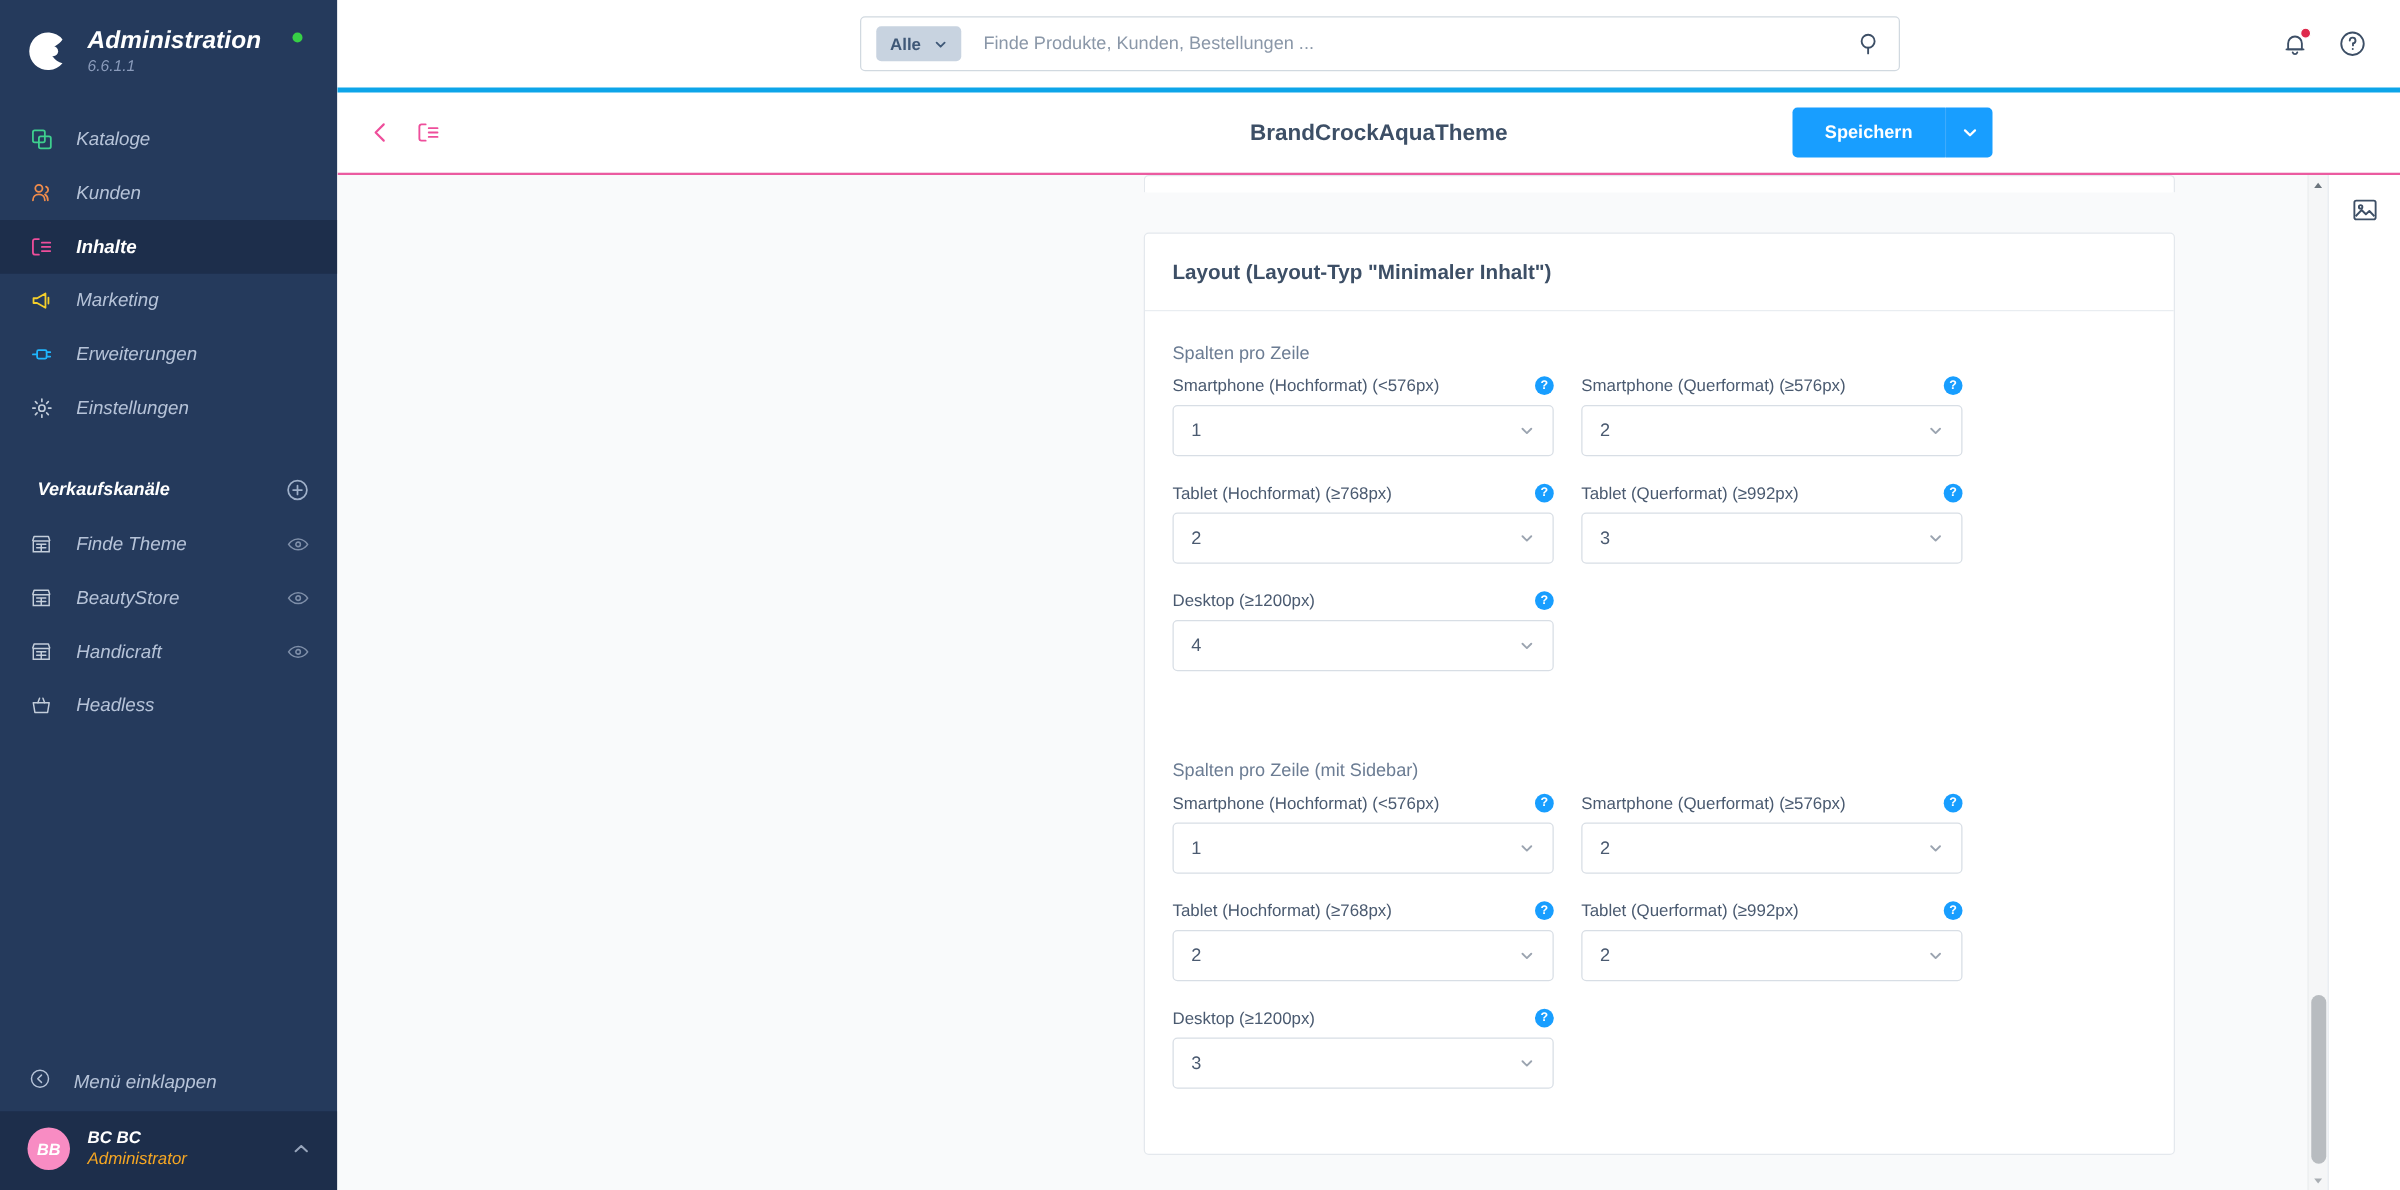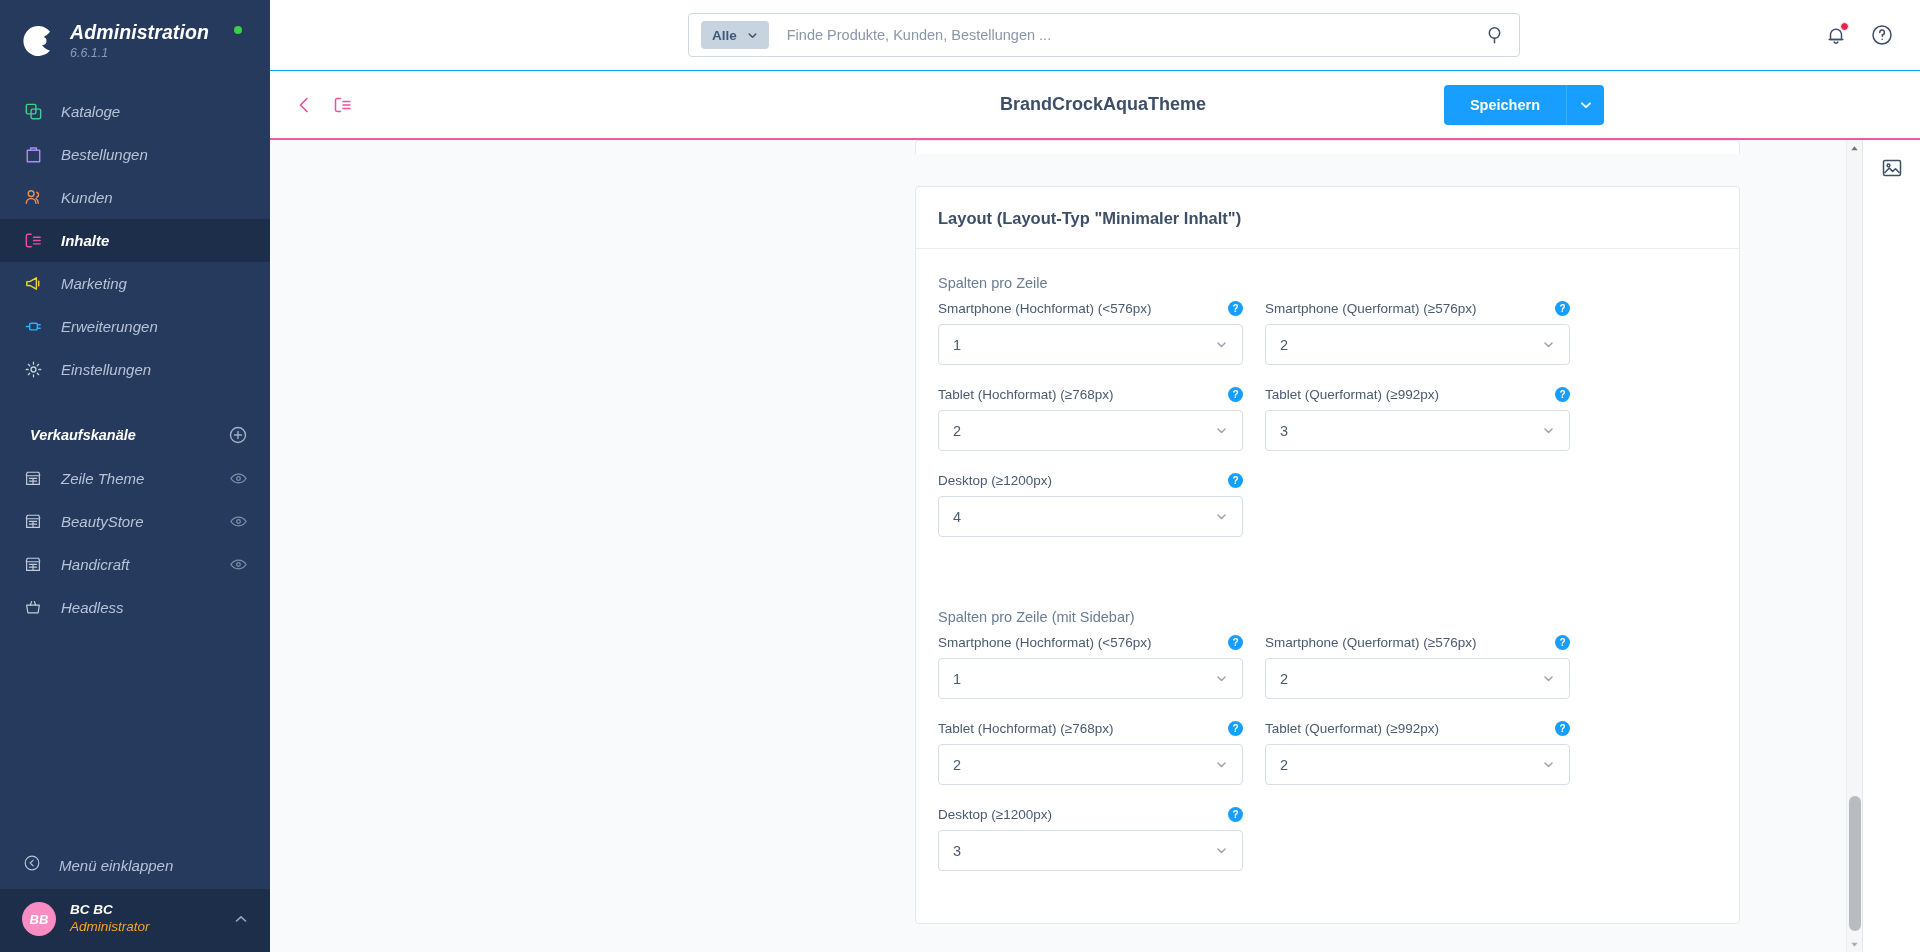--- a/index.html
+++ b/index.html
@@ -97,31 +97,31 @@
   .search-input::placeholder { color: #8a97a8; }
   .search-btn { width: 22px; height: 22px; cursor: pointer; }
   .top-right { position: absolute; right: 26px; display: flex; align-items: center; gap: 22px; }
   .top-icon { width: 24px; height: 24px; cursor: pointer; position: relative; }
   .bell-badge {
     position: absolute; top: -1px; right: -1px; width: 9px; height: 9px;
     border-radius: 50%; background: #de294c; border: 1.5px solid #fff;
   }
 
   .smartbar {
-    height: 68px; background: #fff; border-top: 1px solid #0ea5e9;
+    height: 68px; background: #fff; border-top: 4px solid #0ea5e9;
     display: flex; align-items: center; position: relative; flex: 0 0 68px;
   }
   .sb-back { width: 22px; height: 22px; margin-left: 24px; cursor: pointer; }
   .sb-contenticon { width: 22px; height: 22px; margin-left: 16px; cursor: pointer; }
   .smartbar-title {
     position: absolute; left: 50%; transform: translateX(-50%);
     font-size: 18px; font-weight: bold; color: #3d4f66;
     left: 730px; transform: none;
   }
-  .save-group { position: absolute; right: 316px; display: flex; height: 40px; }
+  .save-group { position: absolute; right: 326px; display: flex; height: 40px; }
   .btn-save {
     background: #189eff; color: #fff; border: none; font-weight: bold;
     font-size: 14.5px; padding: 0 26px; border-radius: 4px 0 0 4px; cursor: pointer;
     font-family: "Liberation Sans", sans-serif;
   }
   .btn-save-caret {
     background: #189eff; border: none; border-left: 1px solid #3eabfd;
     width: 38px; border-radius: 0 4px 4px 0; cursor: pointer;
     display: flex; align-items: center; justify-content: center;
   }
@@ -211,29 +211,20 @@
       <div class="sb-item">
         <span class="sb-ico">
           <svg viewBox="0 0 22 22" width="21" height="21" fill="none" stroke="#3ecf8e" stroke-width="1.5">
             <rect x="3.5" y="3.5" width="10" height="10" rx="1.5"></rect>
               <rect x="8.5" y="8.5" width="10" height="10" rx="1.5"></rect>
           </svg>
         </span>
         <span class="sb-label">Kataloge</span>
       </div>
 
-      <div class="sb-item">
-        <span class="sb-ico">
-          <svg viewBox="0 0 22 22" width="21" height="21" fill="none" stroke="#a98cf5" stroke-width="1.5">
-            <path d="M4.5 6.5h13v12h-13z" stroke-linejoin="round"></path>
-              <path d="M8 6.5V4.2h6v2.3"></path>
-          </svg>
-        </span>
-        <span class="sb-label">Bestellungen</span>
-      </div>
 
       <div class="sb-item">
         <span class="sb-ico">
           <svg viewBox="0 0 22 22" width="21" height="21" fill="none" stroke="#f08c4b" stroke-width="1.5">
             <circle cx="8.5" cy="7" r="3"></circle>
               <path d="M3.5 17c0-3 2.2-5 5-5s5 2 5 5" stroke-linecap="round"></path>
             <path d="M14.5 5.5a2.8 2.8 0 0 1 0 5.2M16 17c0-2.2-1-4-2.4-4.8" stroke-linecap="round"></path>
           </svg>
         </span>
         <span class="sb-label">Kunden</span>
@@ -292,21 +283,21 @@
 
     <div>
       <div class="sb-channel">
         <span class="sb-ico">
           <svg viewBox="0 0 22 22" width="20" height="20" fill="none" stroke="#c3cdda" stroke-width="1.3">
             <path d="M4 8.5h14v9.5H4z"></path>
               <path d="M3.4 8.5l1.3-3.8h12.6l1.3 3.8" stroke-linejoin="round"></path>
             <path d="M7 11.5h8M7 14.5h8M11 11.5v6" stroke-linecap="round"></path>
           </svg>
         </span>
-        <span class="sb-label">Zeile Theme</span>
+        <span class="sb-label">Finde Theme</span>
         <span class="sb-eye">
           <svg viewBox="0 0 20 20" width="19" height="19" fill="none" stroke="#b6c3d8" stroke-width="1.3">
             <path d="M2 10s3-4.5 8-4.5S18 10 18 10s-3 4.5-8 4.5S2 10 2 10z"></path>
               <circle cx="10" cy="10" r="1.9"></circle>
           </svg>
         </span>
       </div>
 
       <div class="sb-channel">
         <span class="sb-ico">

